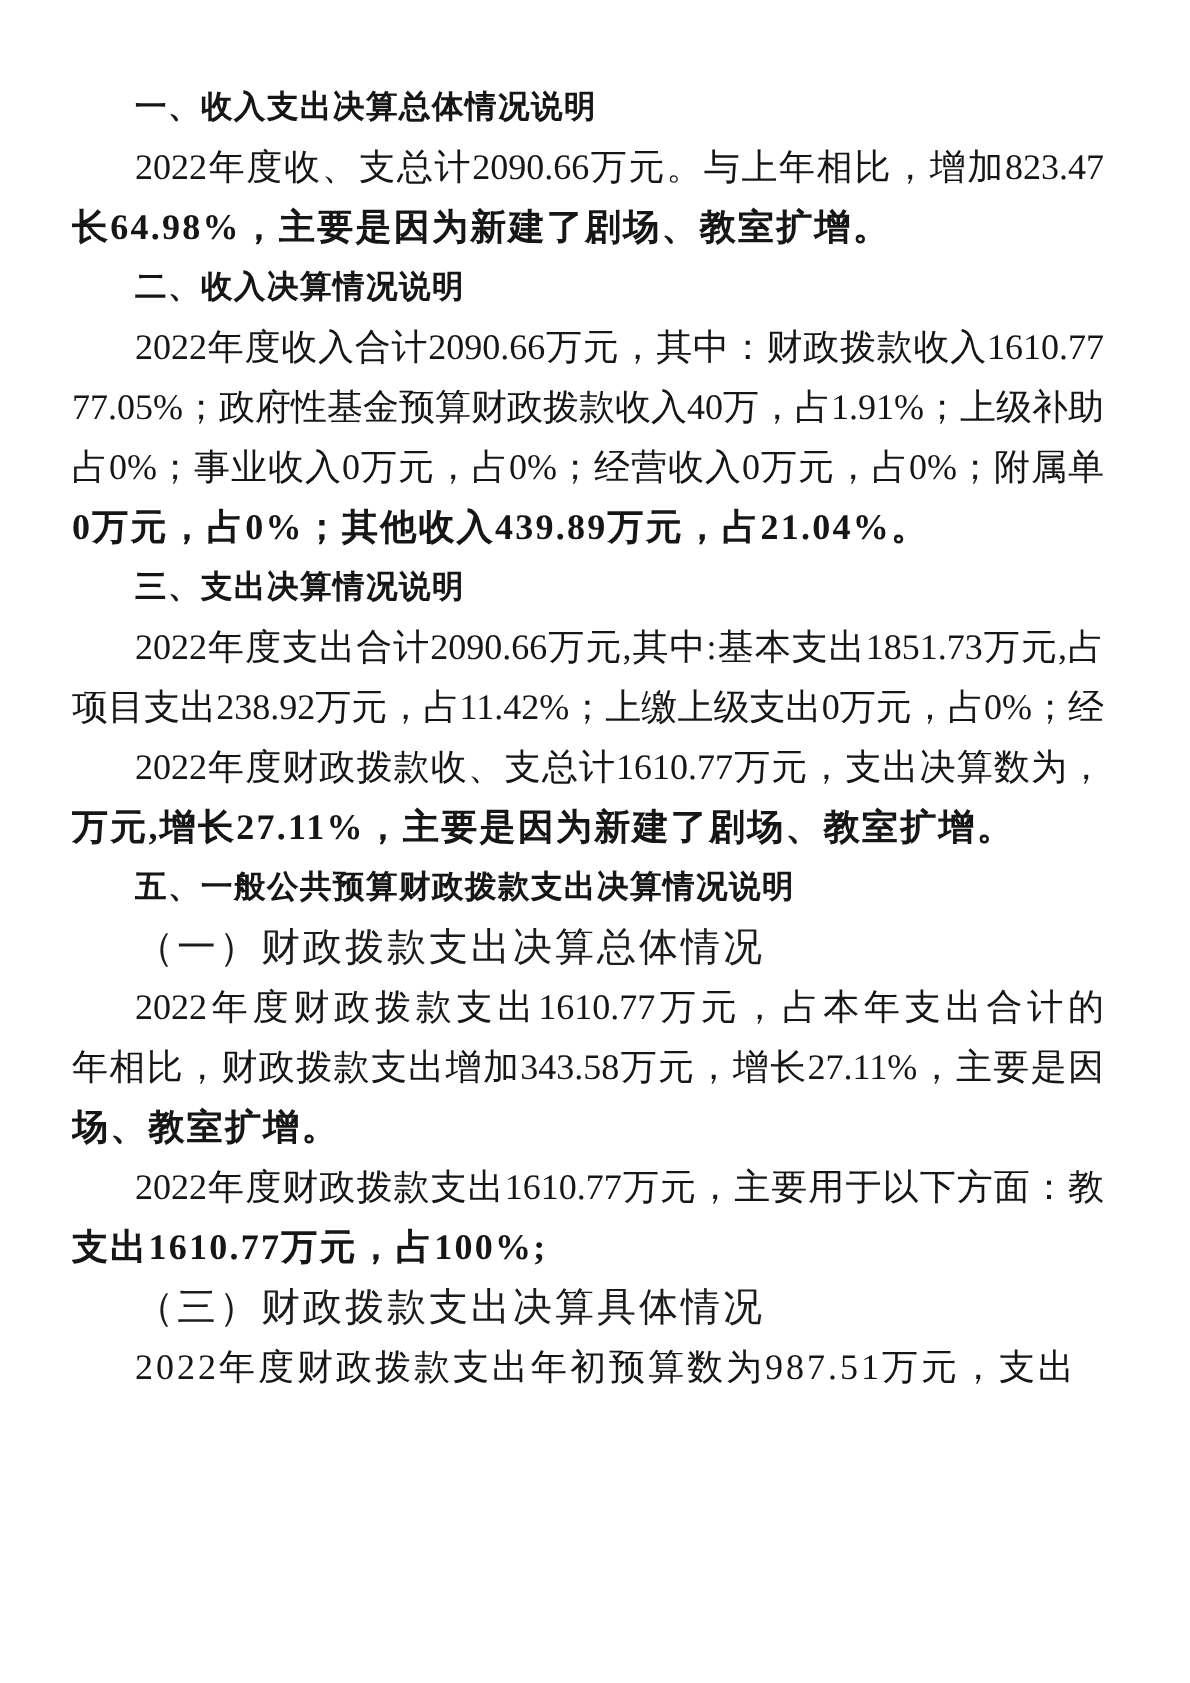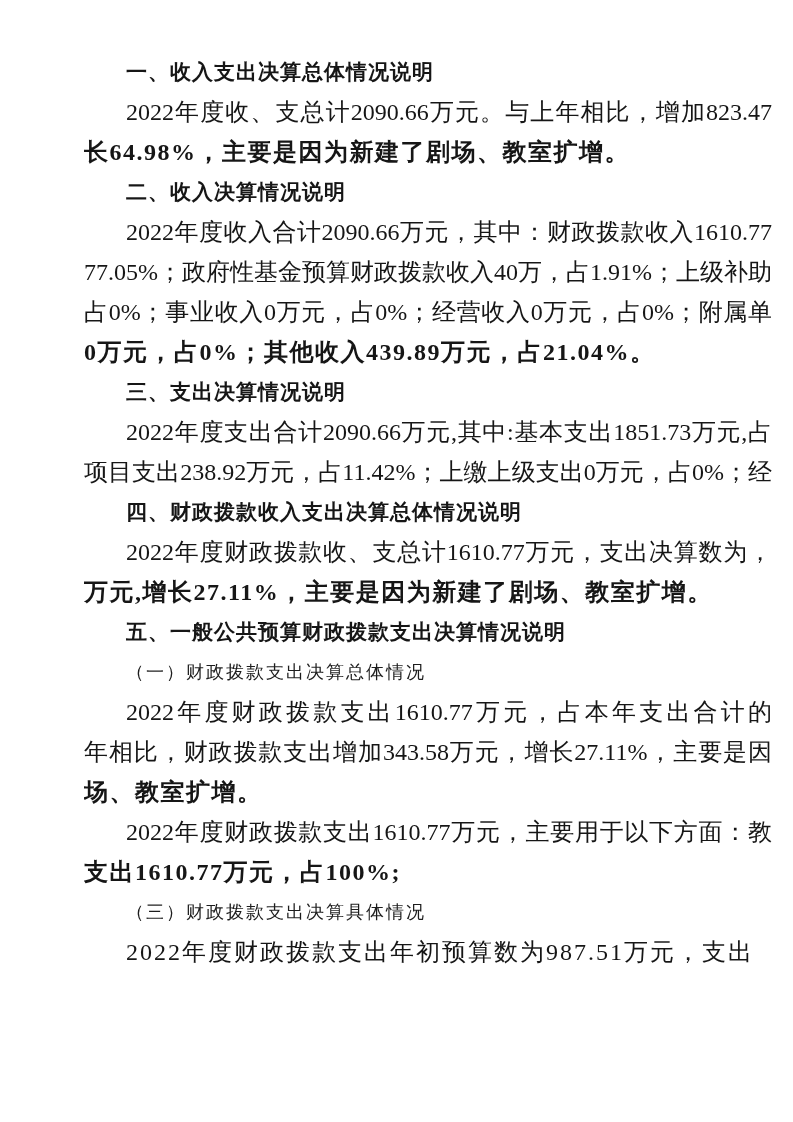--- a/index.html
+++ b/index.html
@@ -31,21 +31,21 @@
   
   .line.h1 {
     font-family: "Liberation Sans", "DejaVu Sans", sans-serif;
     font-weight: 700;
     font-size: 21px;
     padding-left: 42px;
     letter-spacing: 1px;
   }
   
   .line.sub {
-    font-size: 18px;
+    font-size: 26px;
     padding-left: 42px;
     letter-spacing: 2px;
     color: #1c1c1c;
   }
   
   .line.pf {
     text-indent: 42px;
     text-align: justify;
     text-align-last: justify;
     text-justify: inter-character;
@@ -64,33 +64,32 @@
   
   .line.pfe {
     text-indent: 42px;
     letter-spacing: 2px;
   }
 </style>
 </head>
 <body>
 
 <div class="page" style="background: rgb(255, 255, 255);">
-  <div class="doc" id="doc" style="color: rgb(22, 22, 22); margin-left: 36px;">
+  <div class="doc" id="doc" style="color: rgb(22, 22, 22);">
       <div class="line h1">一、收入支出决算总体情况说明</div>
       <div class="line pf">2022年度收、支总计2090.66万元。与上年相比，增加823.47万元，增</div>
       <div class="line pe">长64.98%，主要是因为新建了剧场、教室扩增。</div>
       <div class="line h1">二、收入决算情况说明</div>
       <div class="line pf">2022年度收入合计2090.66万元，其中：财政拨款收入1610.77万元，占</div>
       <div class="line pm">77.05%；政府性基金预算财政拨款收入40万，占1.91%；上级补助收入0万元，</div>
       <div class="line pm">占0%；事业收入0万元，占0%；经营收入0万元，占0%；附属单位上缴收入</div>
       <div class="line pe">0万元，占0%；其他收入439.89万元，占21.04%。</div>
       <div class="line h1">三、支出决算情况说明</div>
       <div class="line pf">2022年度支出合计2090.66万元,其中:基本支出1851.73万元,占88.57%;</div>
       <div class="line pm">项目支出238.92万元，占11.42%；上缴上级支出0万元，占0%；经营支出0</div>
-      <div class="line h1">四、财政拨款收入支出决算总体情况说明</div>
       <div class="line pf">2022年度财政拨款收、支总计1610.77万元，支出决算数为，增加343.58</div>
       <div class="line pe">万元,增长27.11%，主要是因为新建了剧场、教室扩增。</div>
       <div class="line h1">五、一般公共预算财政拨款支出决算情况说明</div>
       <div class="line sub">（一）财政拨款支出决算总体情况</div>
       <div class="line pf">2022年度财政拨款支出1610.77万元，占本年支出合计的77.05%，与上</div>
       <div class="line pm">年相比，财政拨款支出增加343.58万元，增长27.11%，主要是因为新建了剧</div>
       <div class="line pe">场、教室扩增。</div>
       <div class="line pf">2022年度财政拨款支出1610.77万元，主要用于以下方面：教育（类）</div>
       <div class="line pe">支出1610.77万元，占100%;</div>
       <div class="line sub">（三）财政拨款支出决算具体情况</div>

